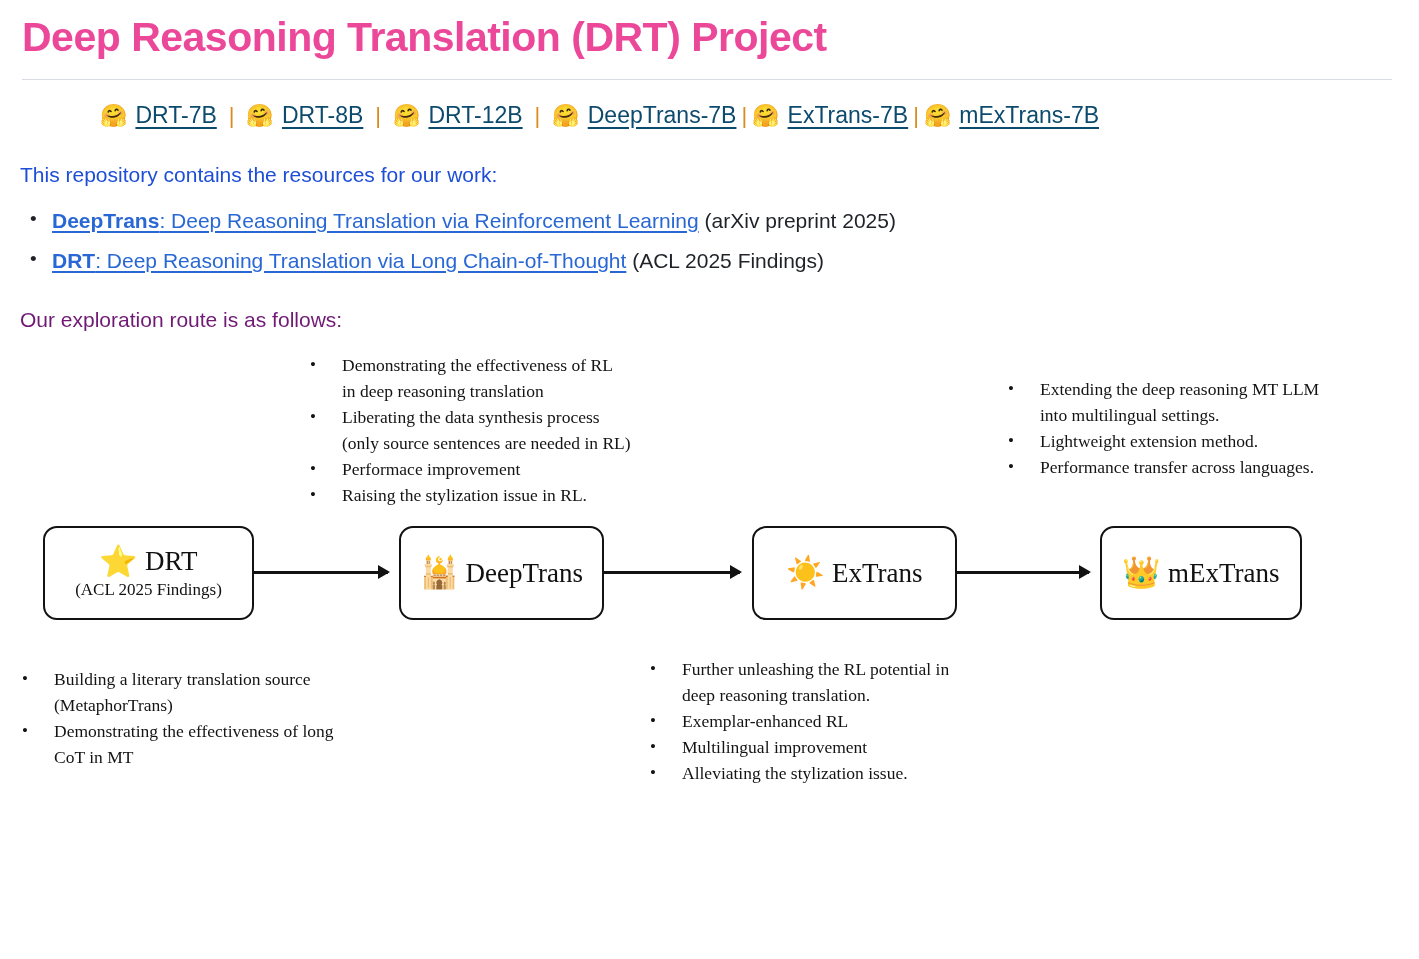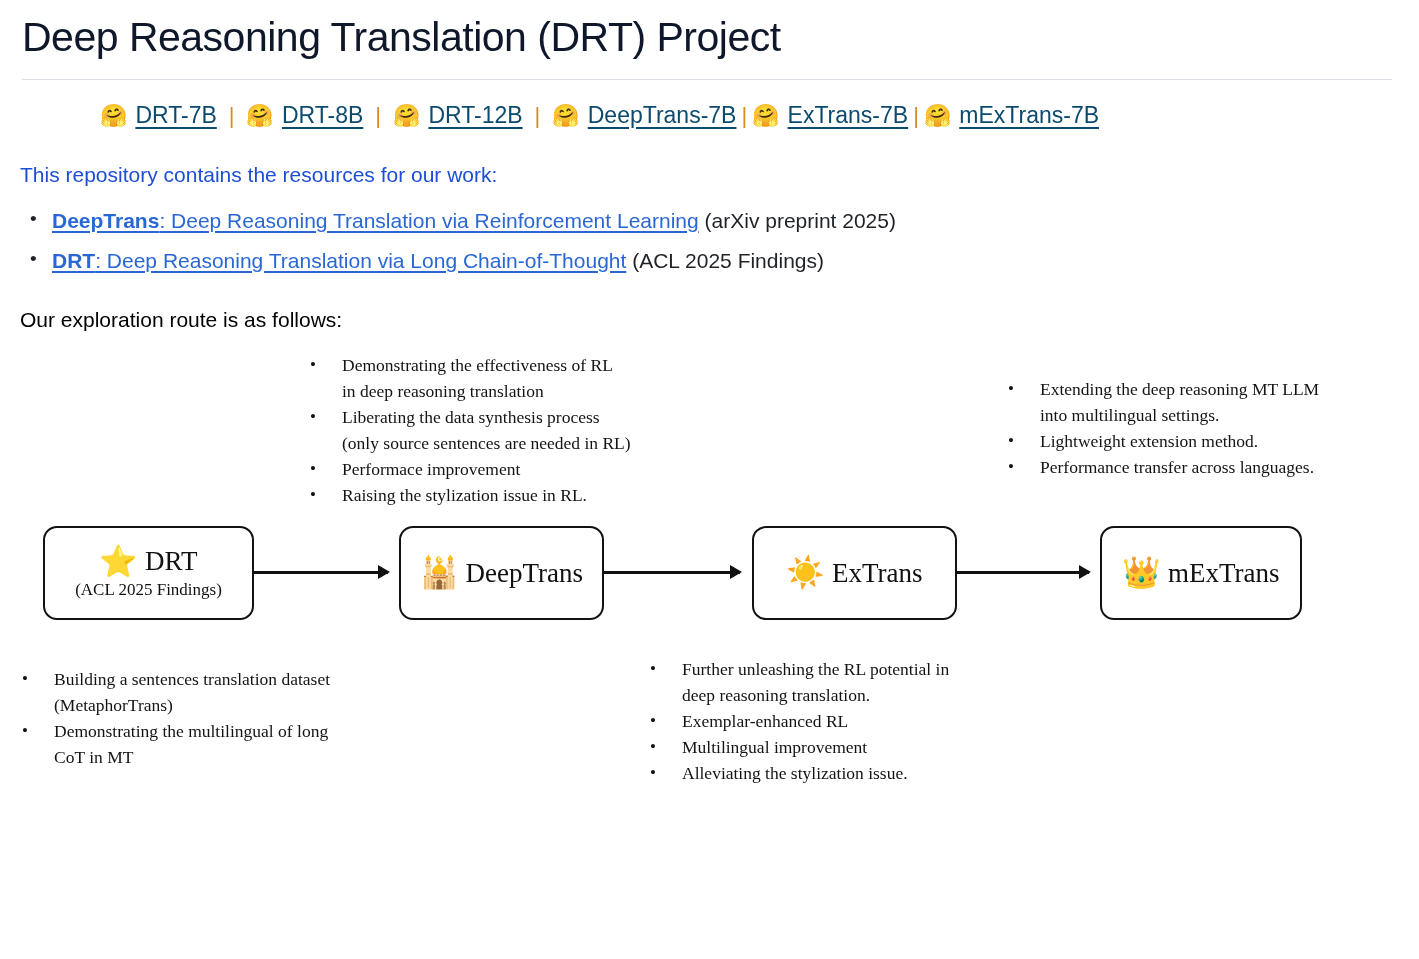--- a/index.html
+++ b/index.html
@@ -12,23 +12,23 @@
     height: 959px;
     overflow: hidden;
     font-family: "Liberation Sans", sans-serif;
     color: #1f2328;
     position: relative;
   }
 
   
   .page-title {
     font-size: 41px;
-    font-weight: 400;
+    font-weight: 700;
     letter-spacing: -0.5px;
-    color: #0f172a;
+    color: #ec4899;
     margin: 0;
     padding: 14px 0 0 22px;
     line-height: 1.15;
   }
   .title-rule {
     height: 1px;
     background: #d8dee4;
     margin: 18px 27px 0 22px;
   }
 
@@ -96,21 +96,21 @@
   }
   a.paper-link {
     color: #2968d4;
     text-decoration: underline;
     text-underline-offset: 3px;
   }
   a.paper-link .strong { font-weight: 700; }
 
   .route-para {
     font-size: 21px;
-    color: #000000;
+    color: #701a75;
     margin: 0;
     padding: 22px 0 0 20px;
   }
 
   
   .diagram {
     position: relative;
     width: 1419px;
     height: 470px;
     margin-top: 6px;
@@ -340,26 +340,26 @@
     </div>
 
     <div class="arrow arrow-1"></div>
     <div class="arrow arrow-2"></div>
     <div class="arrow arrow-3"></div>
   </div>
 
   <div class="note note-bot-left">
     <div class="row">
         <span class="bul">•</span>
-        <span class="txt">Building a sentences translation dataset
+        <span class="txt">Building a literary translation source
 (MetaphorTrans)</span>
       </div>
     <div class="row">
         <span class="bul">•</span>
-        <span class="txt">Demonstrating the multilingual of long
+        <span class="txt">Demonstrating the effectiveness of long
 CoT in MT</span>
       </div>
   </div>
 
   <div class="note note-bot-right">
     <div class="row">
         <span class="bul">•</span>
         <span class="txt">Further unleashing the RL potential in
 deep reasoning translation.</span>
       </div>

